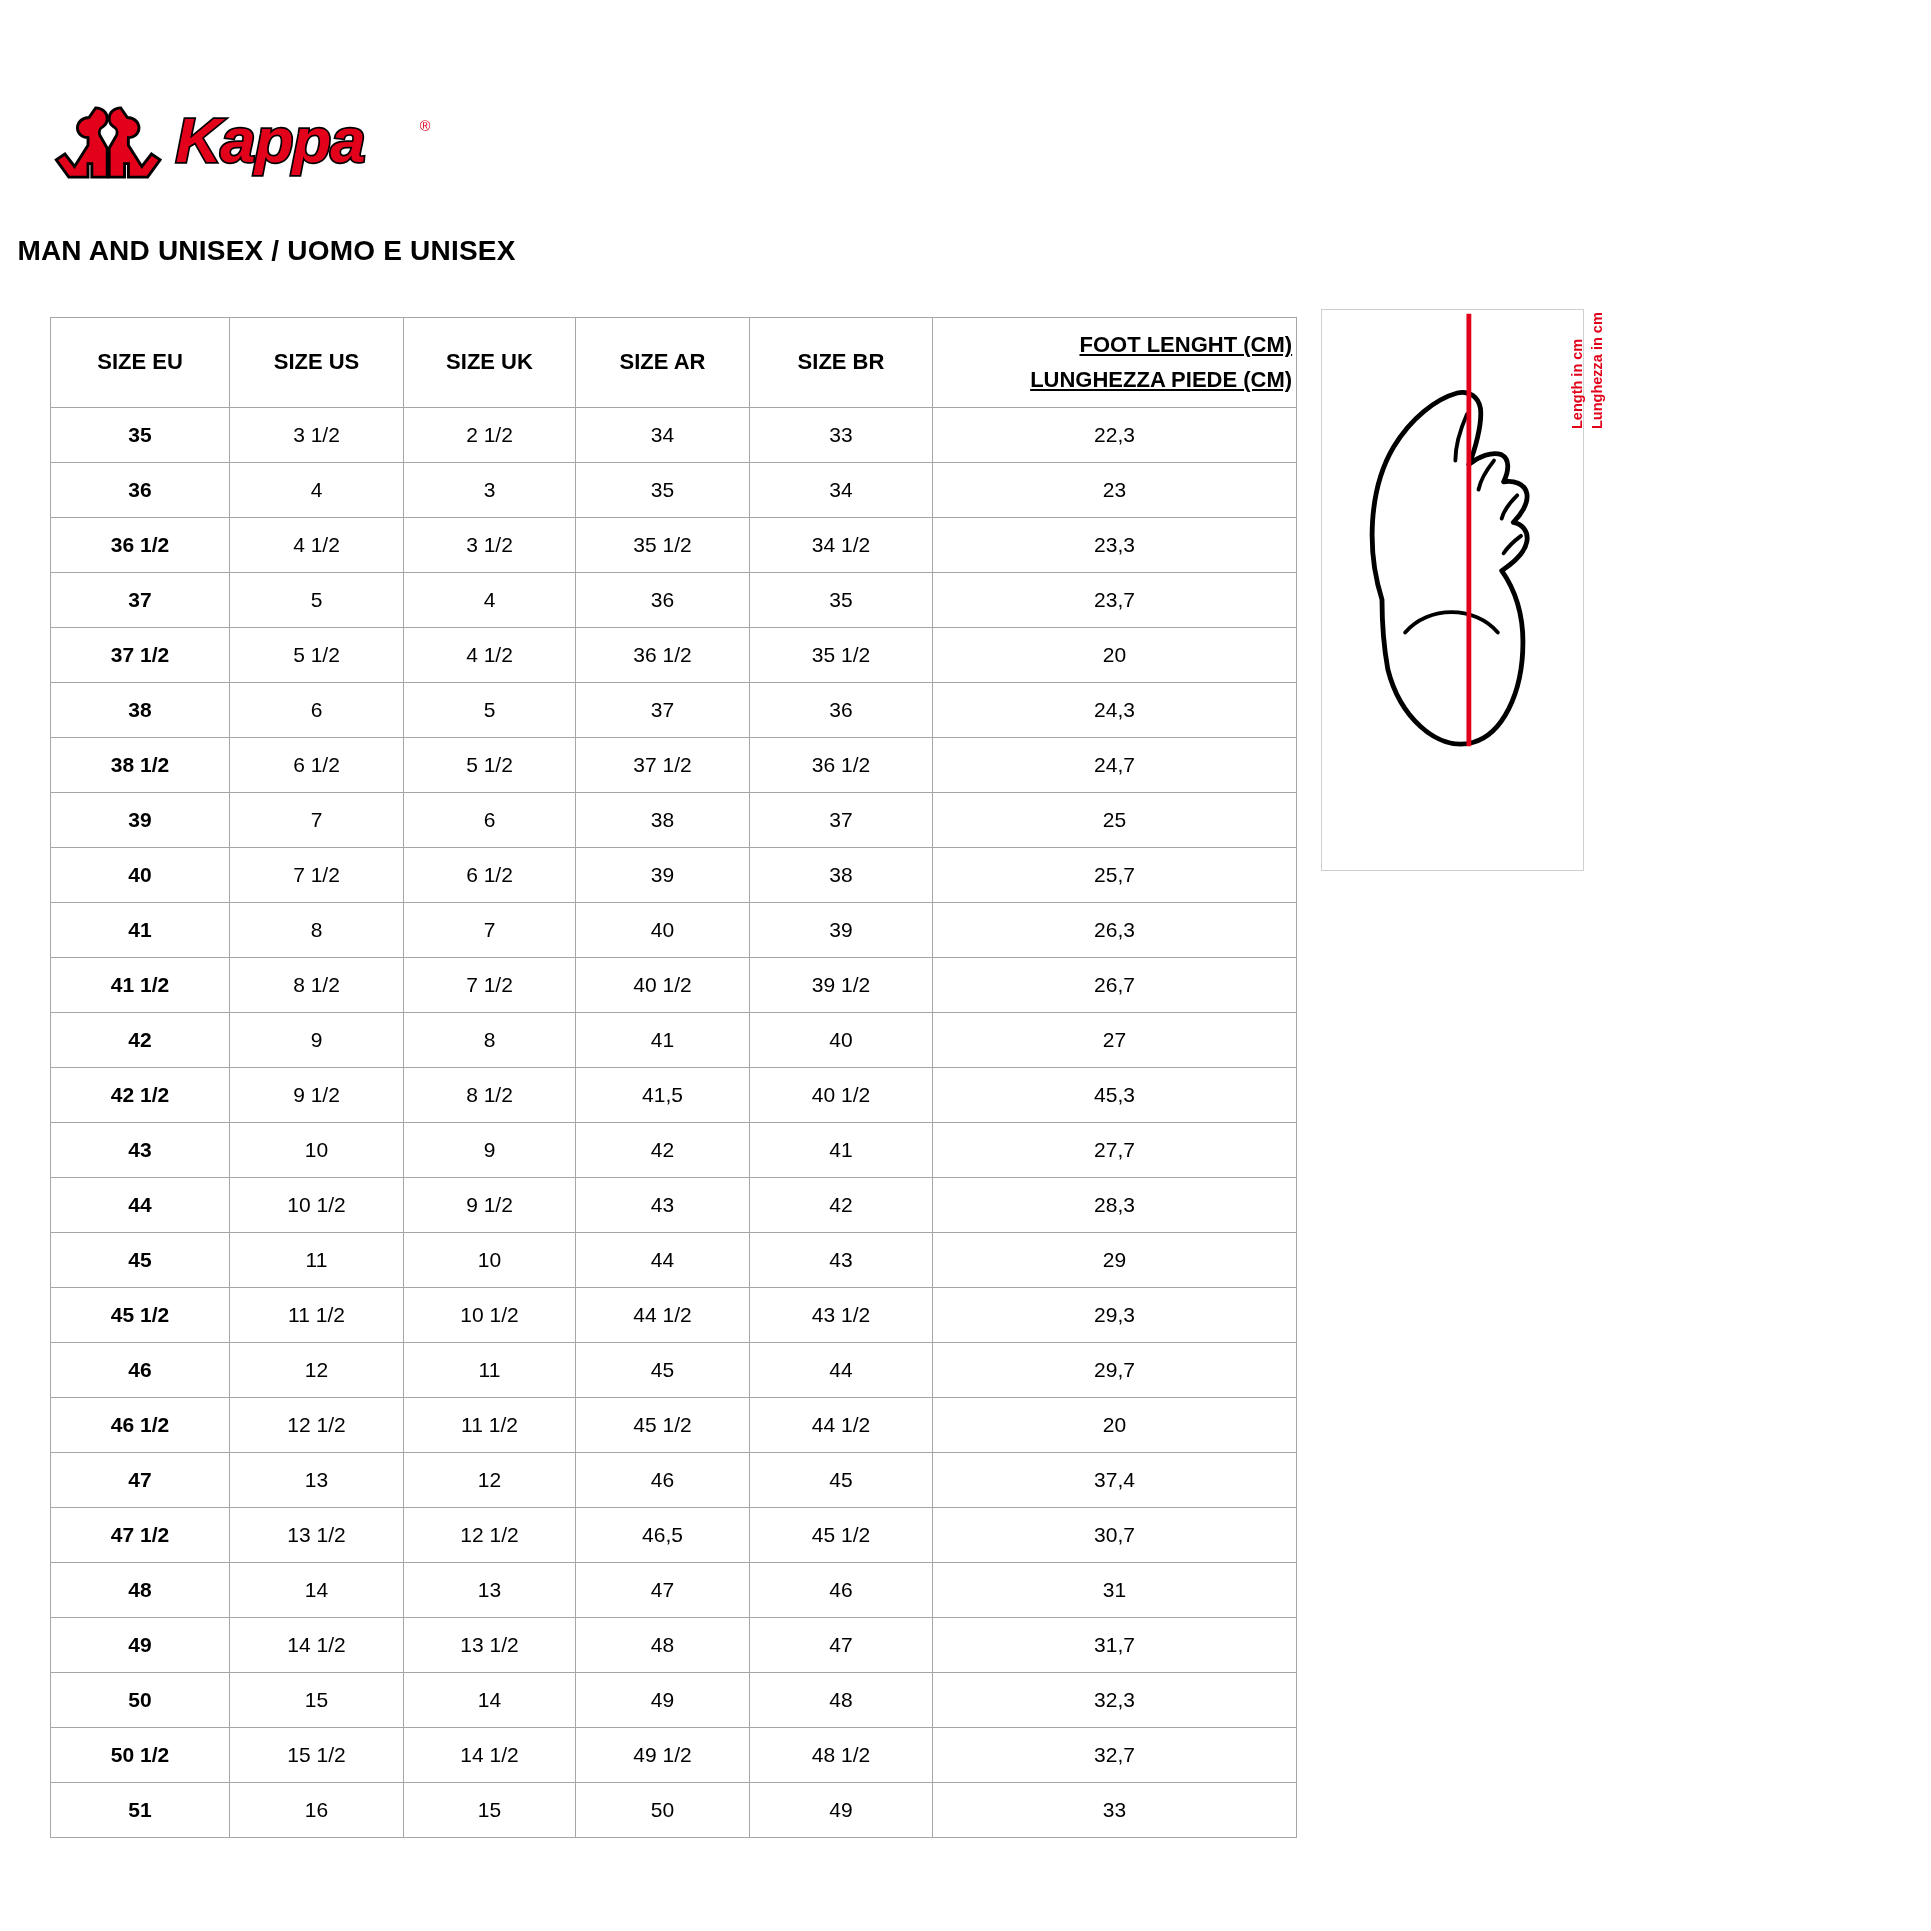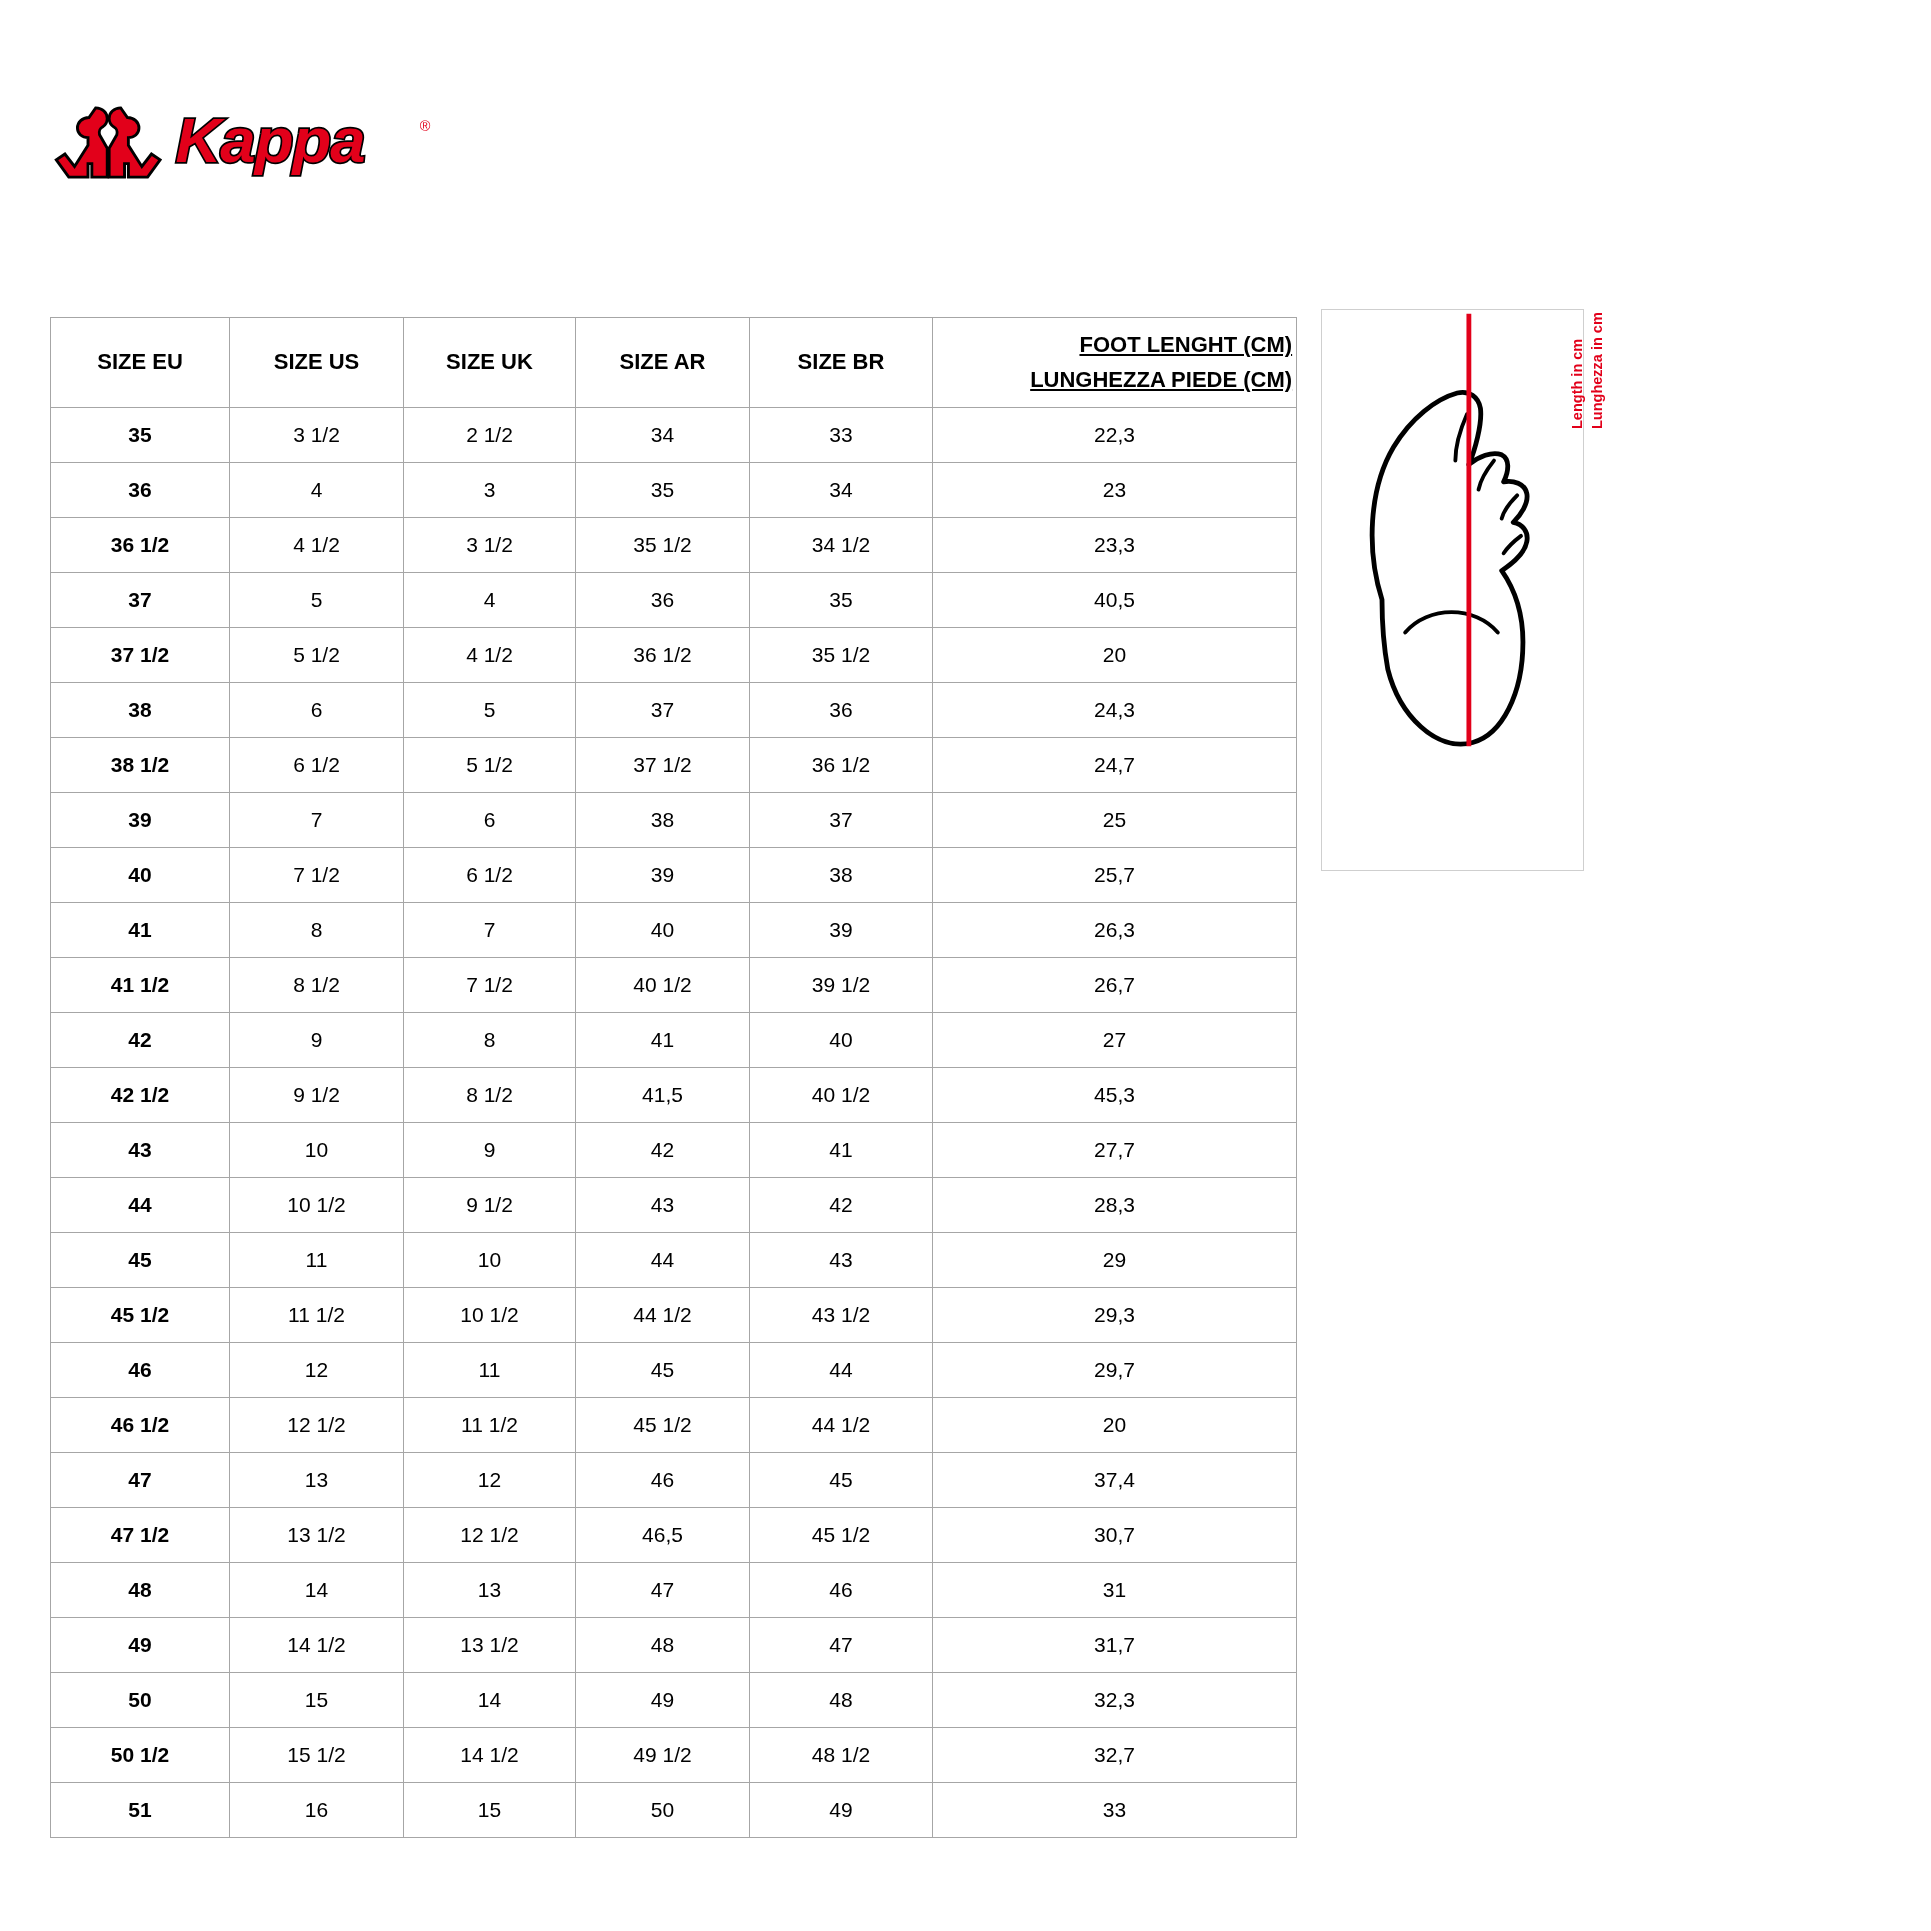--- a/index.html
+++ b/index.html
@@ -137,20 +137,21 @@
           <path d="M98 14 c7 0 12 5 12 11 0 6 -5 10 -11 10 l0 8 14 22 10 -13 9 6 -13 18 -20 0 0 -14 -4 0 0 14 -16 0 0 -30 8 -14 c1 -4 -1 -7 -3 -8 -3 -2 -5 -5 -5 -9 0 -6 5 -11 12 -11 z"></path>
         </g>
       </g>
       <g>
         <text x="148" y="60" font-family="'Liberation Sans', sans-serif" font-size="66" font-weight="bold" font-style="italic" fill="#e2001a" stroke="#000000" stroke-width="3.5" paint-order="stroke" letter-spacing="-1">Kappa</text>
         <text x="402" y="28" font-family="'Liberation Sans', sans-serif" font-size="15" fill="#e2001a">®</text>
       </g>
     </svg>
   </div>
 
+  <div class="title">MAN AND UNISEX / UOMO E UNISEX</div>
 
   <div class="table-wrap">
     <table class="size-chart">
       <colgroup>
         <col class="c0">
           <col class="c1">
           <col class="c2">
           <col class="c3">
           <col class="c4">
           <col class="c5">
@@ -192,21 +193,21 @@
             <td>35 1/2</td>
             <td>34 1/2</td>
             <td>23,3</td>
           </tr>
           <tr>
             <td class="eu">37</td>
             <td>5</td>
             <td>4</td>
             <td>36</td>
             <td>35</td>
-            <td>40,5</td>
+            <td>23,7</td>
           </tr>
           <tr>
             <td class="eu">37 1/2</td>
             <td>5 1/2</td>
             <td>4 1/2</td>
             <td>36 1/2</td>
             <td>35 1/2</td>
             <td>20</td>
           </tr>
           <tr>

